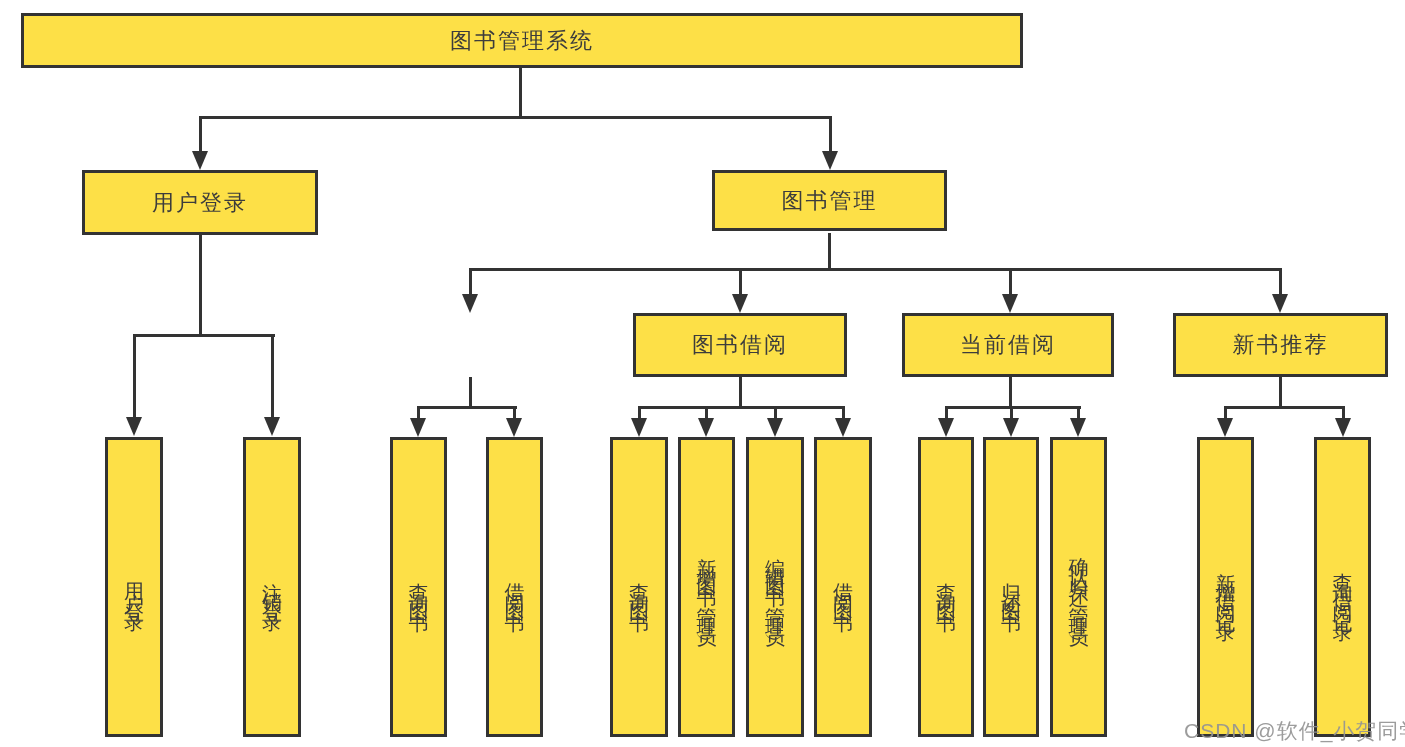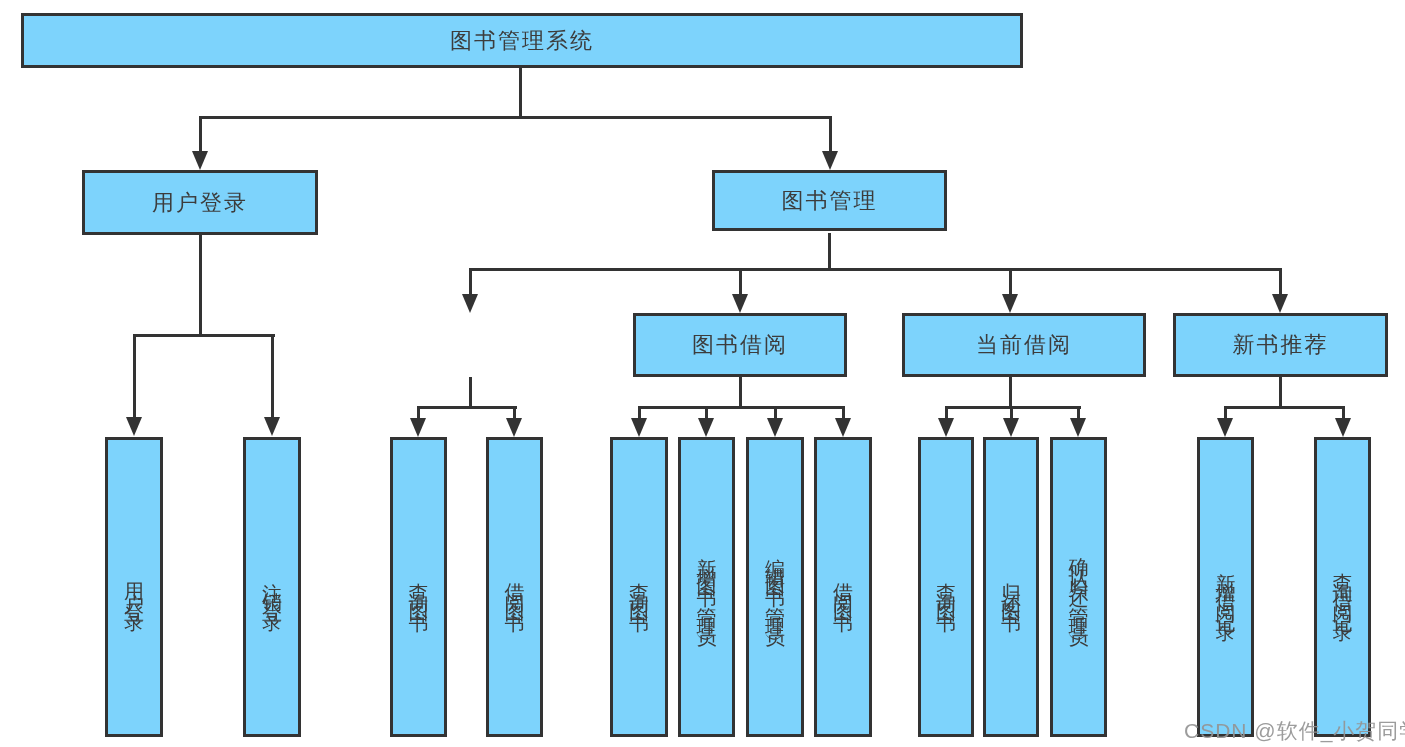--- a/index.html
+++ b/index.html
@@ -5,21 +5,21 @@
   html,body { margin:0; padding:0; background:#ffffff; }
   #canvas {
     position:relative;
     width:1405px; height:747px;
     background:#ffffff;
     font-family:"Liberation Sans","DejaVu Sans",sans-serif;
     overflow:hidden;
   }
   .node {
     position:absolute;
-    background:#7dd3fc;
+    background:#fde047;
     border:3px solid #333333;
     box-sizing:border-box;
     display:flex; align-items:center; justify-content:center;
     color:#3c3c3c;
   }
   .hnode { font-size:22px; letter-spacing:2px; white-space:nowrap; }
   .vnode {
     top:437px; height:300px;
     writing-mode:vertical-rl;
     text-orientation:mixed;
@@ -73,21 +73,21 @@
   <div class="cl" style="left:469px;top:268px;width:3px;height:29px"></div>
   <div class="ah" style="left:462px;top:294px"></div>
   <div class="cl" style="left:739px;top:268px;width:3px;height:29px"></div>
   <div class="ah" style="left:732px;top:294px"></div>
   <div class="cl" style="left:1009px;top:268px;width:3px;height:29px"></div>
   <div class="ah" style="left:1002px;top:294px"></div>
   <div class="cl" style="left:1279px;top:268px;width:3px;height:29px"></div>
   <div class="ah" style="left:1272px;top:294px"></div>
 
   <div class="node hnode" style="left:633px;top:313px;width:214px;height:64px">图书借阅</div>
-  <div class="node hnode" style="left:902px;top:313px;width:244px;height:64px">当前借阅</div>
+  <div class="node hnode" style="left:902px;top:313px;width:212px;height:64px">当前借阅</div>
   <div class="node hnode" style="left:1173px;top:313px;width:215px;height:64px">新书推荐</div>
 
   <div class="cl" style="left:469px;top:377px;width:3px;height:32px"></div>
   <div class="cl" style="left:417px;top:406px;width:100px;height:3px"></div>
   <div class="cl" style="left:417px;top:406px;width:3px;height:14px"></div>
   <div class="ah" style="left:410px;top:418px"></div>
   <div class="cl" style="left:513px;top:406px;width:3px;height:14px"></div>
   <div class="ah" style="left:506px;top:418px"></div>
 
   <div class="cl" style="left:739px;top:377px;width:3px;height:32px"></div>

